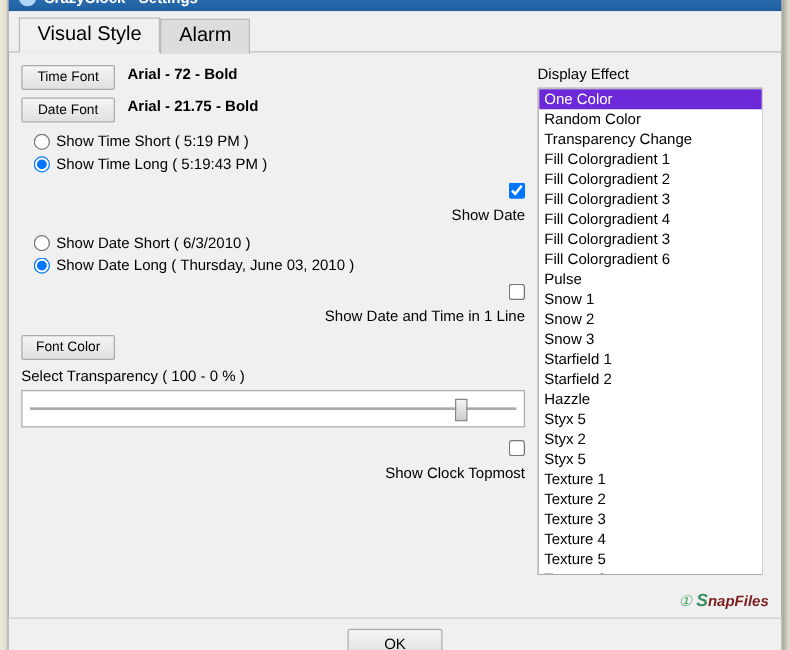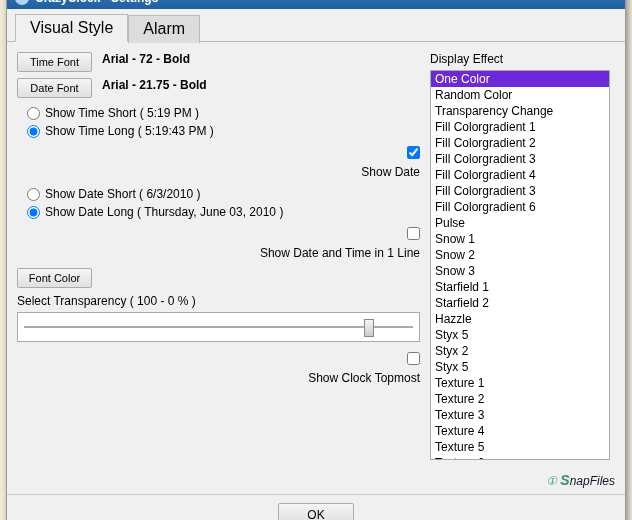--- a/index.html
+++ b/index.html
@@ -302,20 +302,20 @@
             <div class="effect-item">Texture 2</div>
             <div class="effect-item">Texture 3</div>
             <div class="effect-item">Texture 4</div>
             <div class="effect-item">Texture 5</div>
             <div class="effect-item">Texture 6</div>
           </div>
     </div>
   </div>
 
   <div class="snapfiles">
-    <span style="color:#4aaa6a;font-style:italic;font-size:12px;">① <span style="font-weight:bold;font-size:14px;color:#3a9060;">S</span><span style="color:#0f172a;">napFiles</span></span>
+    <span style="color:#4aaa6a;font-style:italic;font-size:12px;">① <span style="font-weight:bold;font-size:14px;color:#3a9060;">S</span><span style="color:#7f1d1d;font-weight:bold;">napFiles</span></span>
   </div>
 
   <div class="bottom-bar">
     <button class="ok-btn">OK</button>
   </div>
 </div>
 </div>
 
 </body></html>

